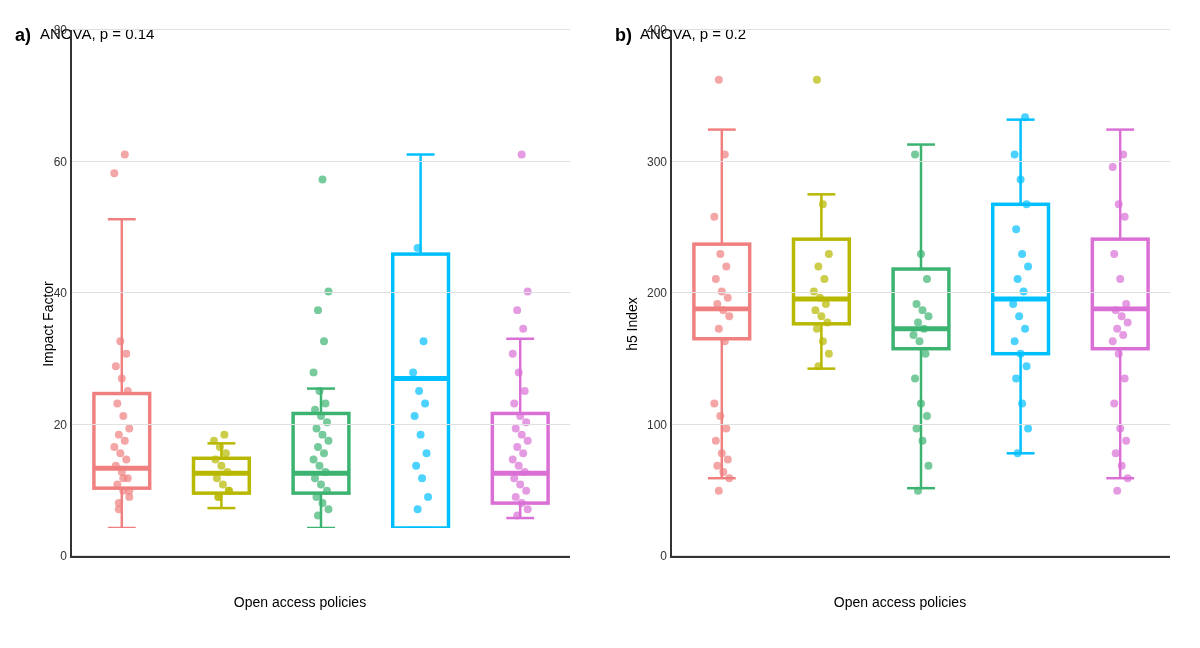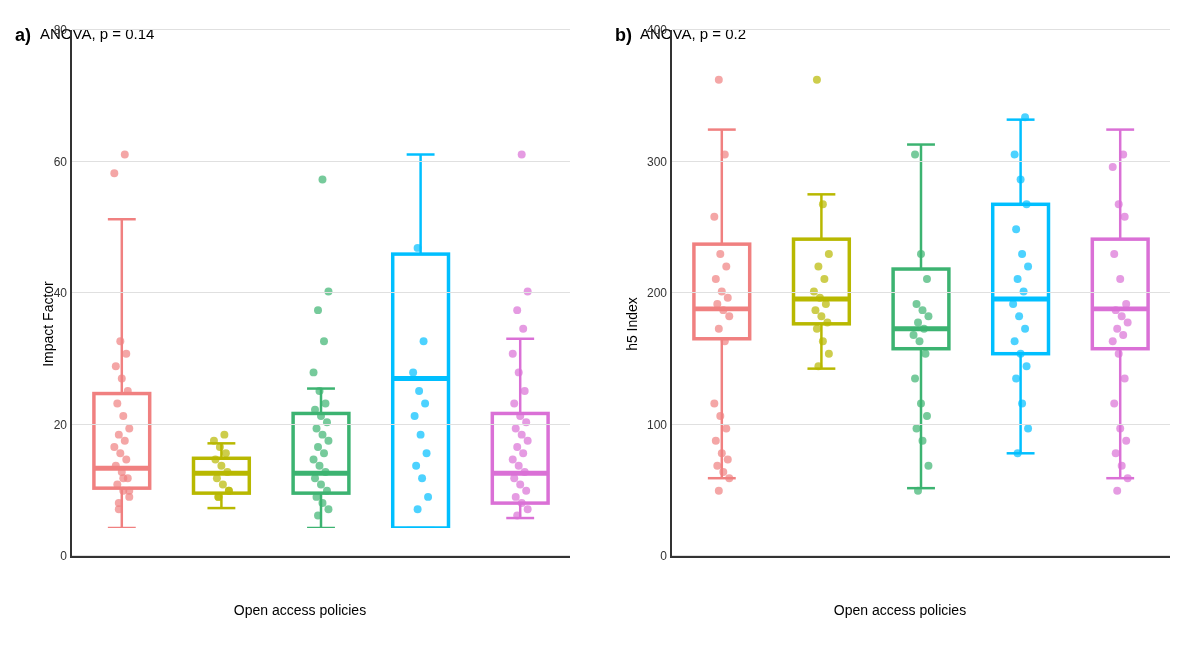--- a/index.html
+++ b/index.html
@@ -41,21 +41,21 @@
     .y-axis-label {
       position: absolute;
       left: 5px;
       top: 50%;
       transform: translateY(-50%) rotate(-90deg);
       font-size: 14px;
       white-space: nowrap;
     }
     .x-axis-label {
       position: absolute;
-      bottom: 20px;
+      bottom: 28px;
       left: 50%;
       transform: translateX(-50%);
       font-size: 14px;
       text-align: center;
     }
     .plot-area {
       position: relative;
       flex: 1;
       border-left: 2px solid #333;
       border-bottom: 2px solid #333;

